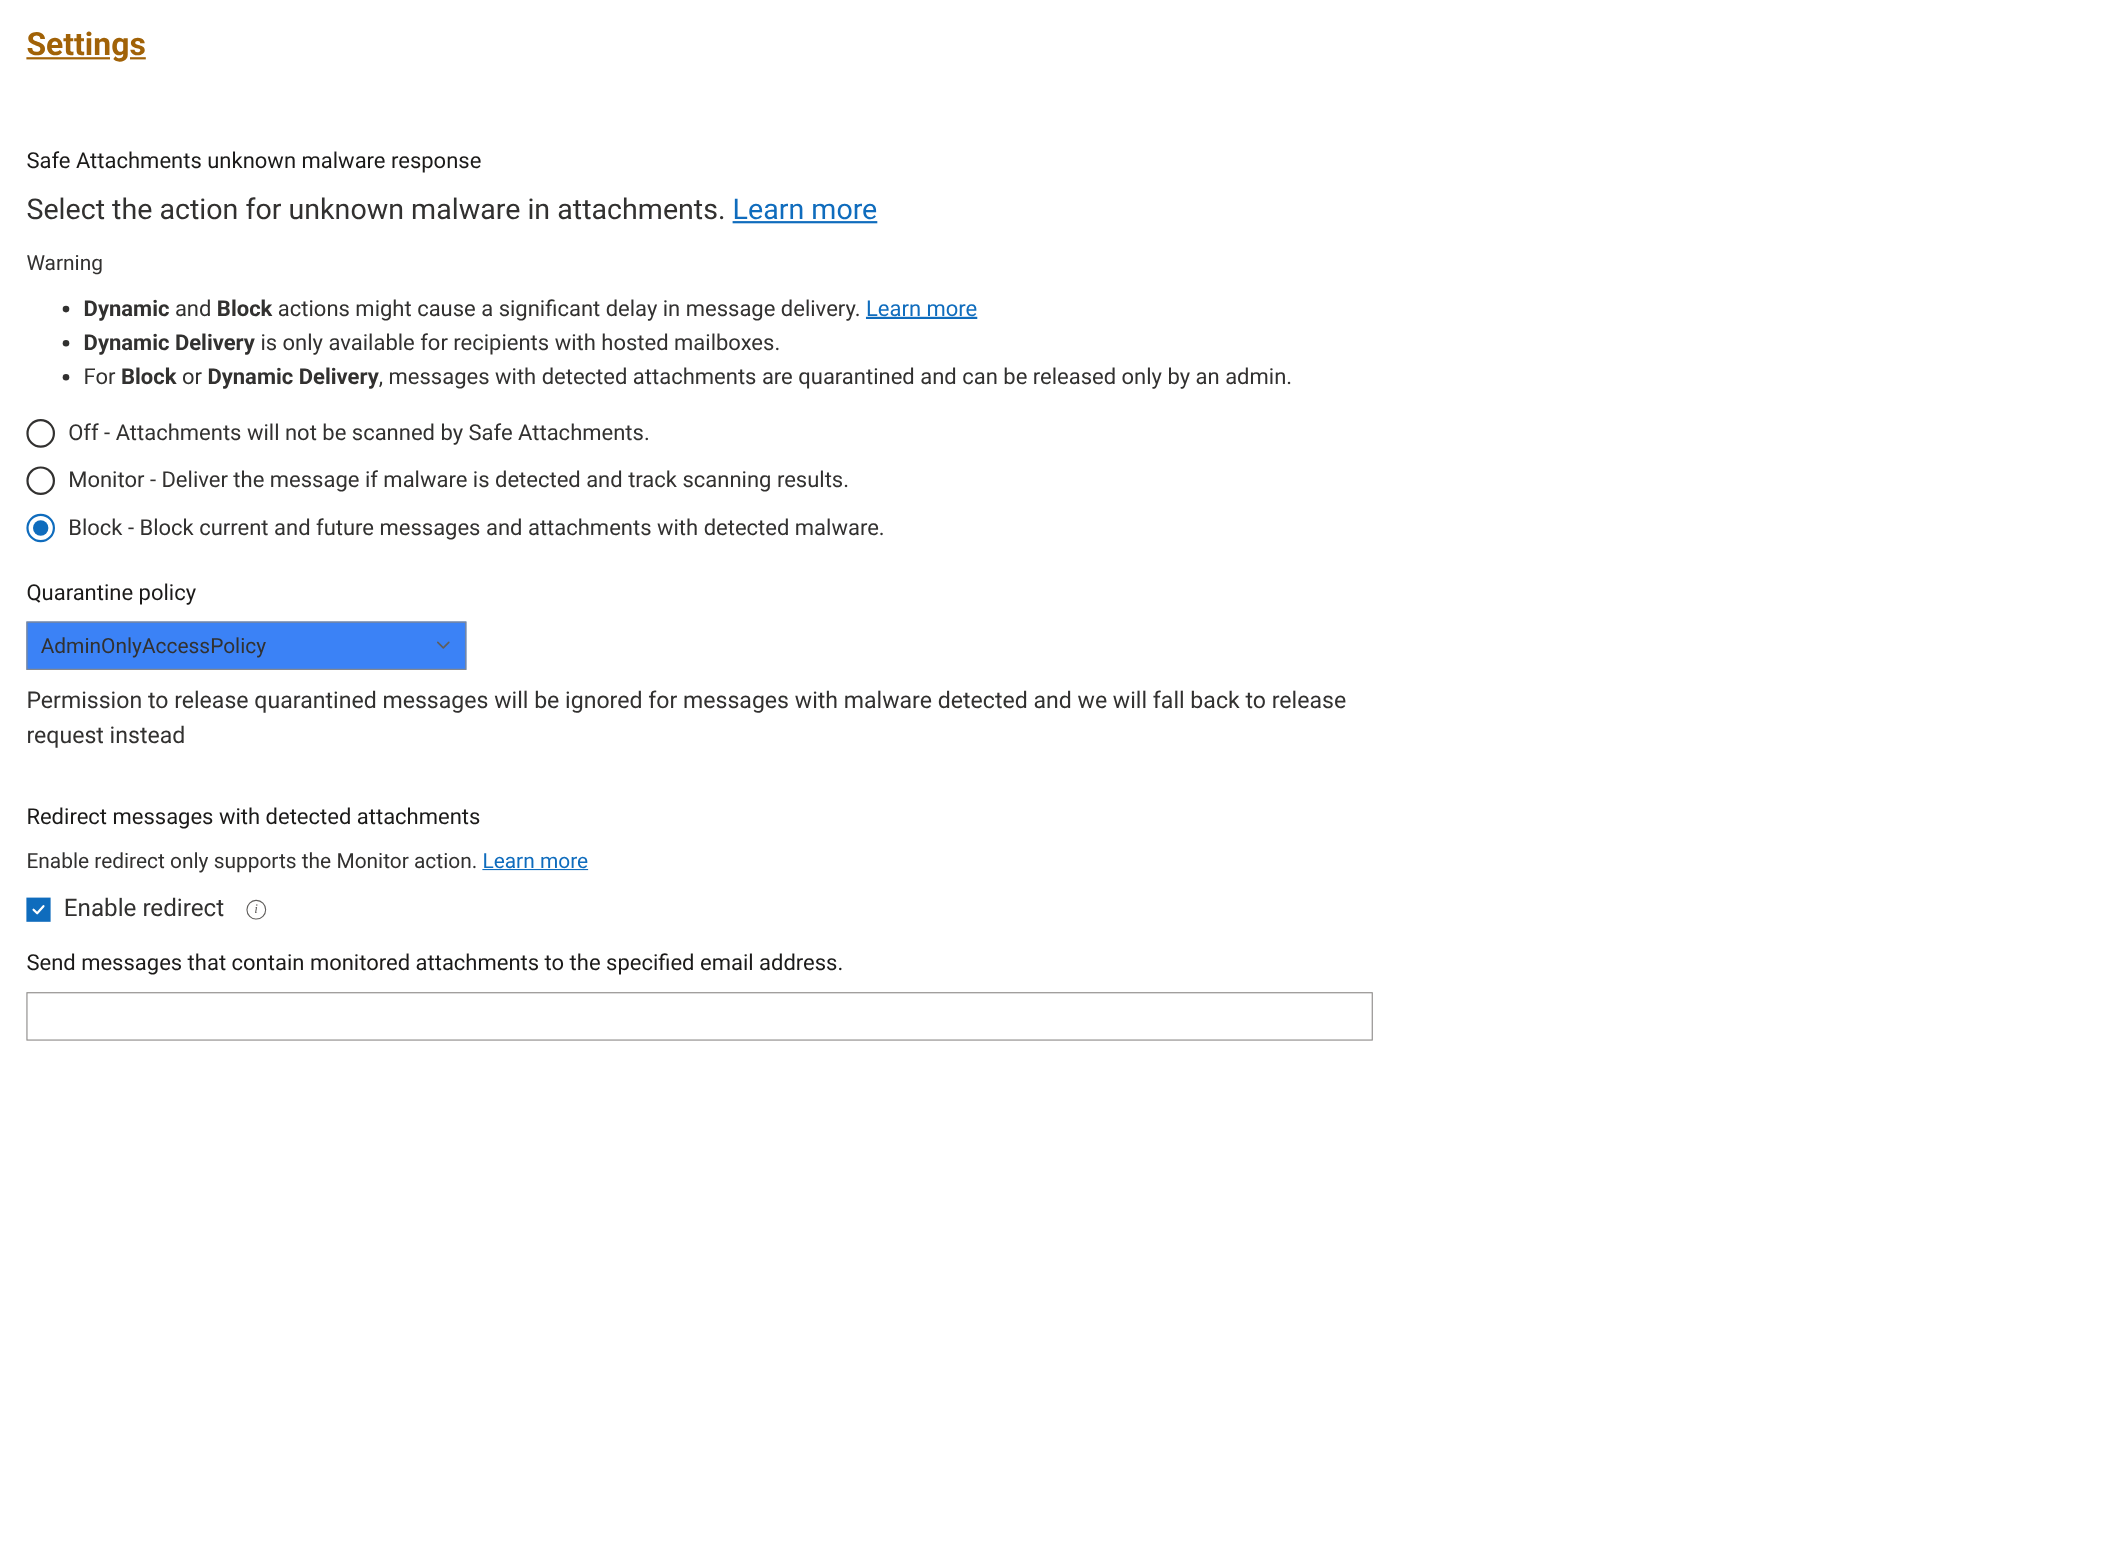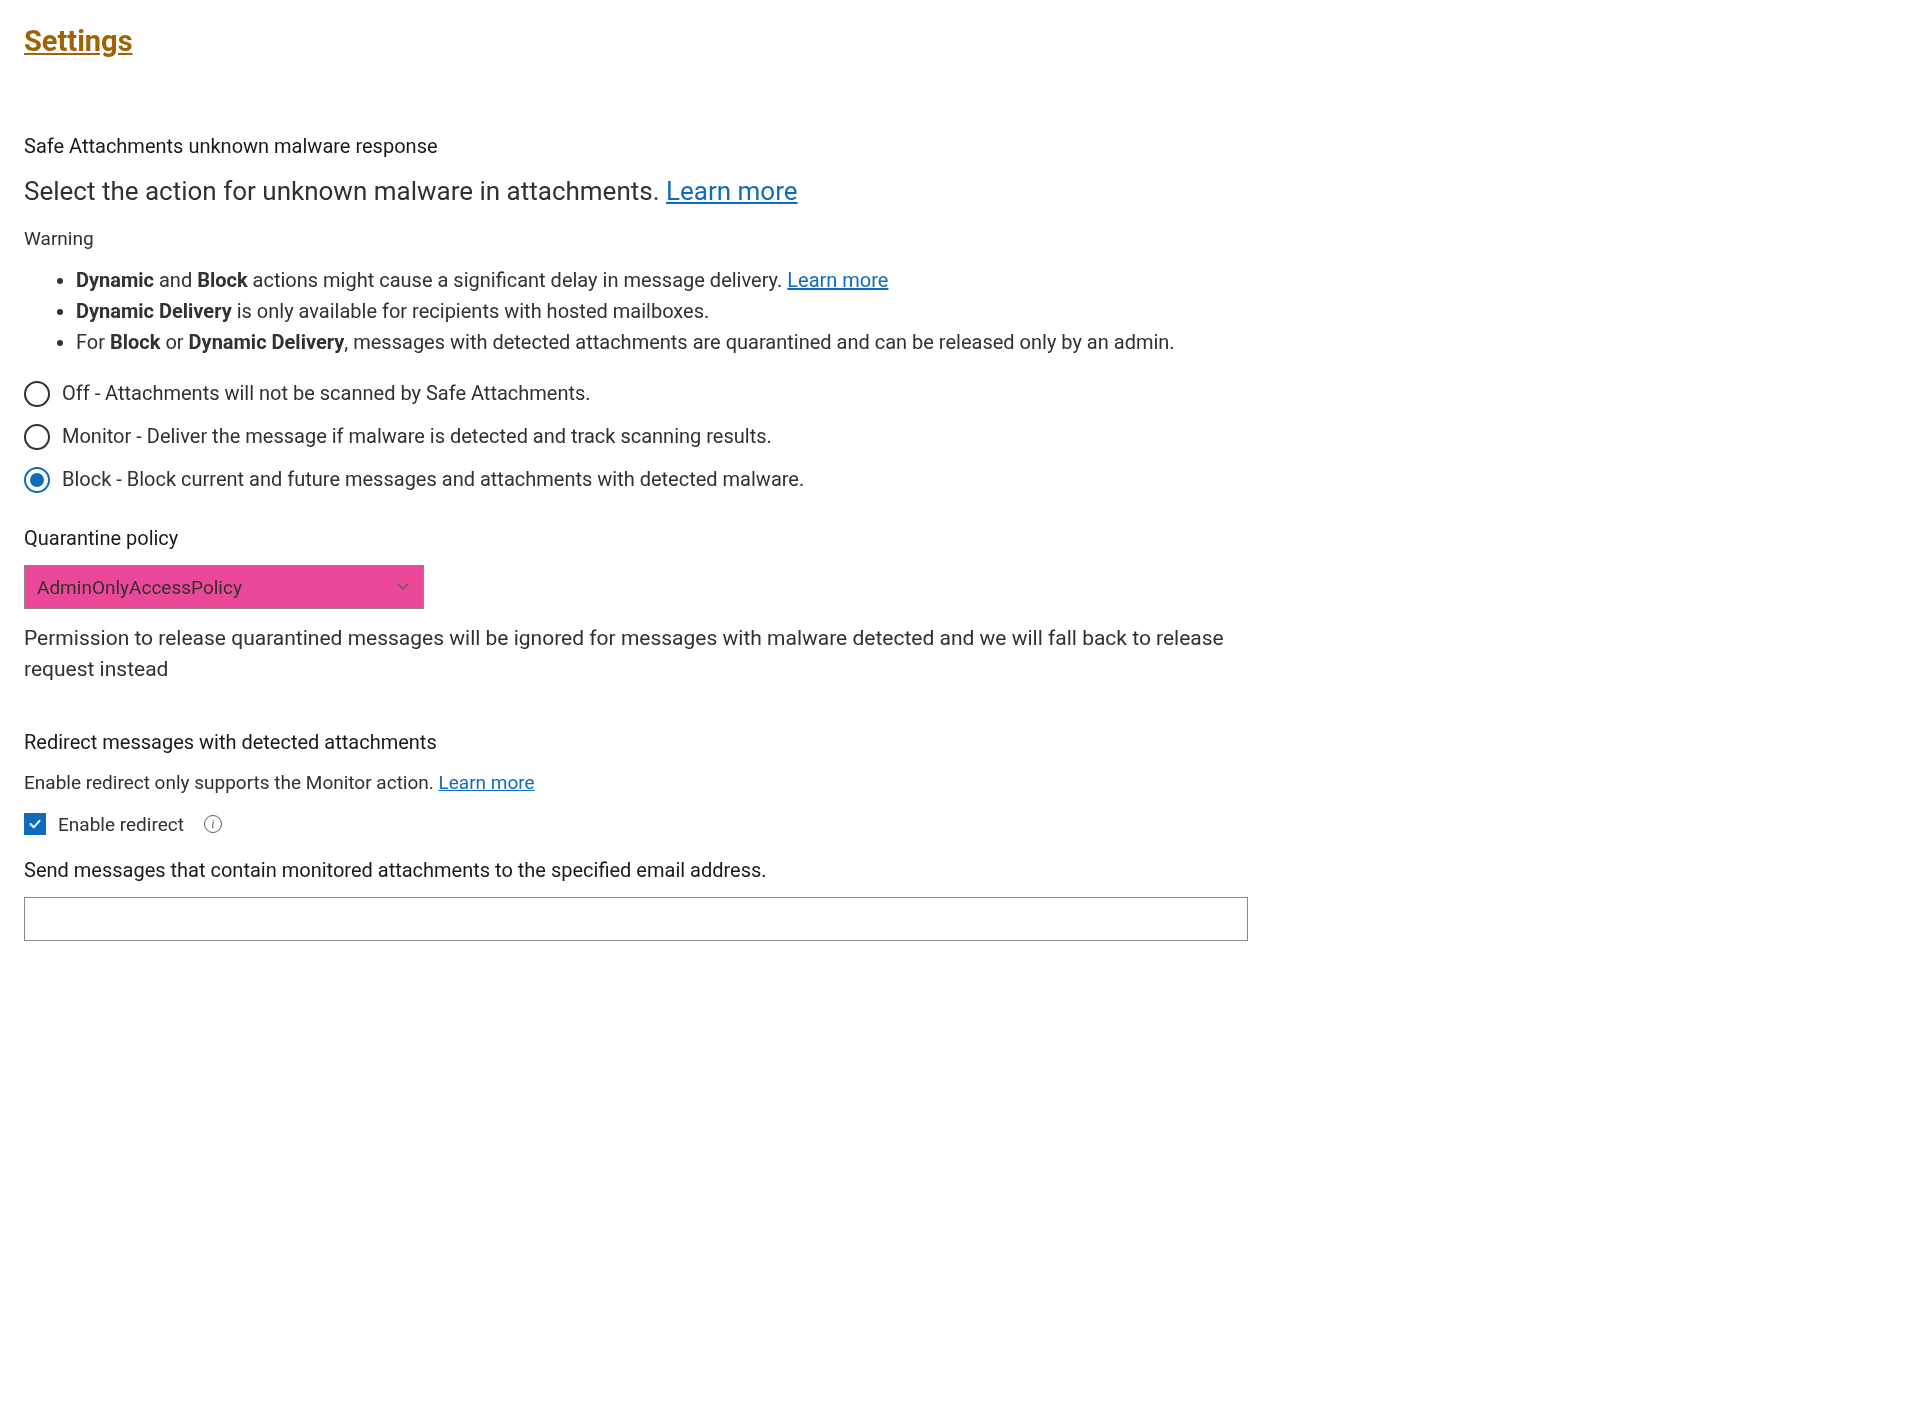--- a/index.html
+++ b/index.html
@@ -75,21 +75,21 @@
   .radio-label { font-size: 20px; }
   .select-wrap {
     width: 400px;
     position: relative;
     margin-bottom: 14px;
   }
   .select-box {
     width: 100%;
     height: 44px;
     border: 1px solid #8a8886;
-    background: #ec4899;
+    background: #3b82f6;
     padding: 0 40px 0 12px;
     font-size: 19px;
     display: flex;
     align-items: center;
     cursor: pointer;
     text-align: center;
   }
   .select-chevron {
     position: absolute;
     right: 14px;
@@ -111,21 +111,21 @@
   .checkbox-box {
     width: 22px;
     height: 22px;
     background: #0f6cbd;
     display: flex;
     align-items: center;
     justify-content: center;
     cursor: pointer;
     flex-shrink: 0;
   }
-  .checkbox-label { font-size: 19px; }
+  .checkbox-label { font-size: 22px; }
   .info-icon {
     width: 18px;
     height: 18px;
     border: 1.5px solid #605e5c;
     border-radius: 50%;
     display: inline-flex;
     align-items: center;
     justify-content: center;
     font-size: 12px;
     color: #605e5c;

